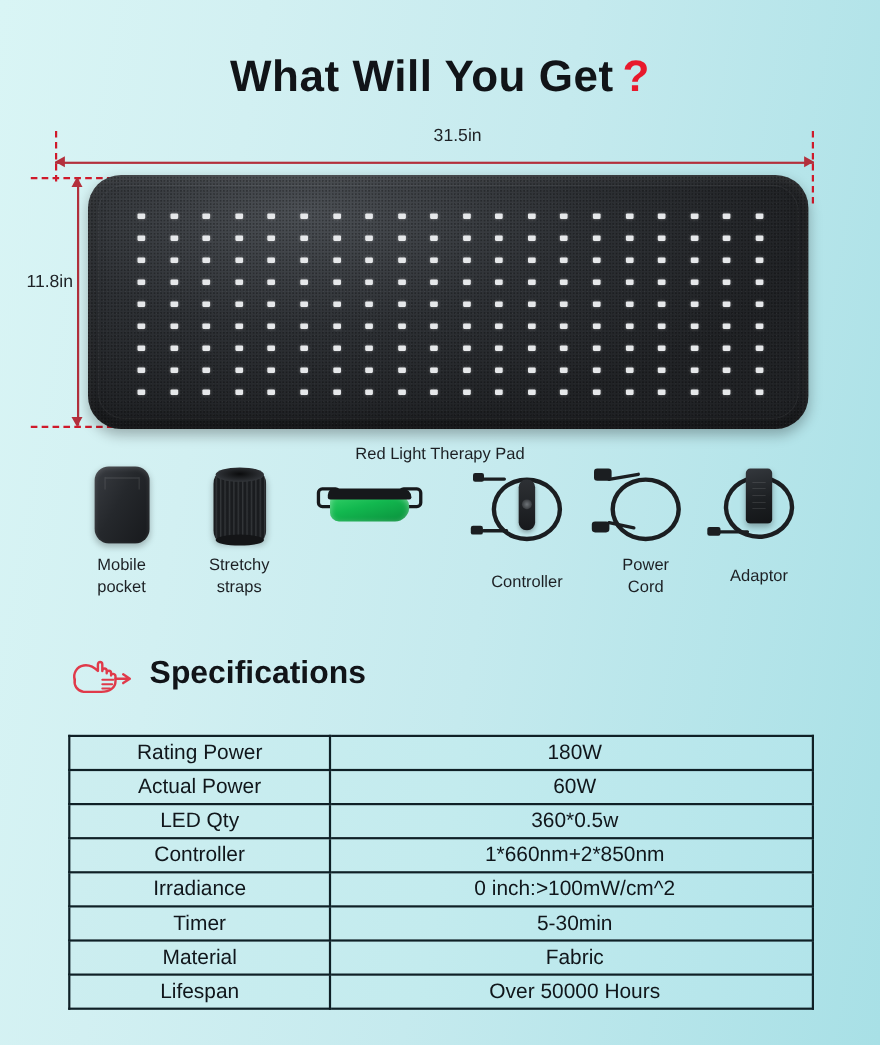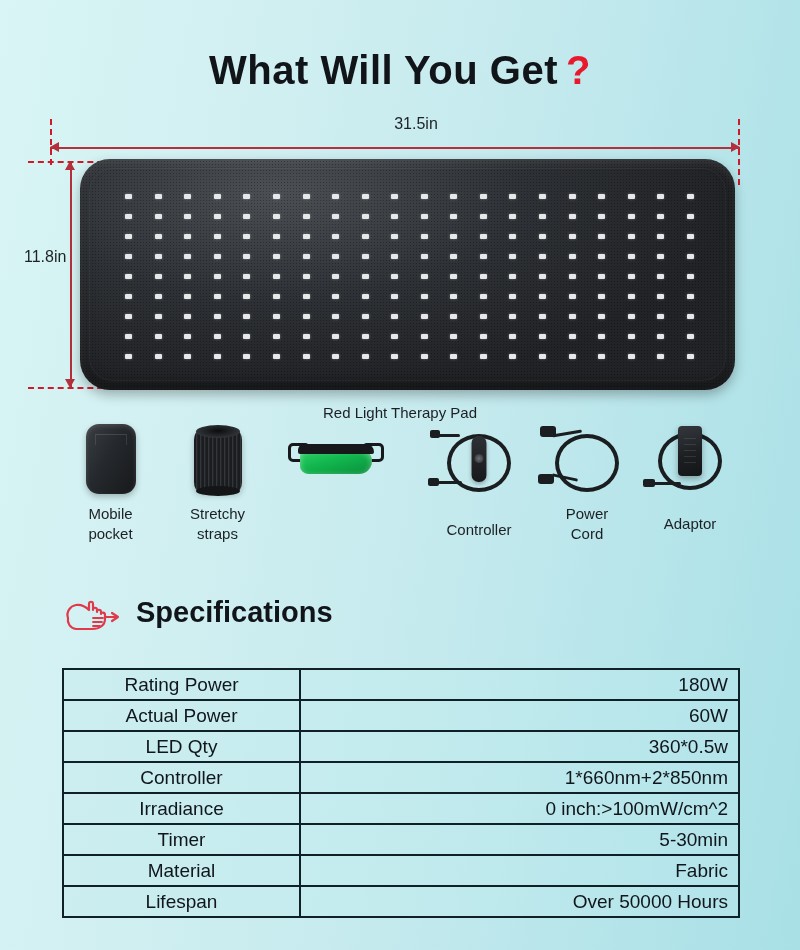--- a/index.html
+++ b/index.html
@@ -314,21 +314,21 @@
     height: 29px;
     font-size: 19px;
     color: #10161b;
     padding: 0 10px;
   }
   .spec-table td.k {
     width: 215px;
     text-align: center;
   }
   .spec-table td.v {
-    text-align: right;
+    text-align: center;
     padding-left: 16px;
   }
 </style>
 </head>
 <body>
 
 <div class="title">
   <span>What Will You Get</span><span class="qmark">?</span>
 </div>
 

